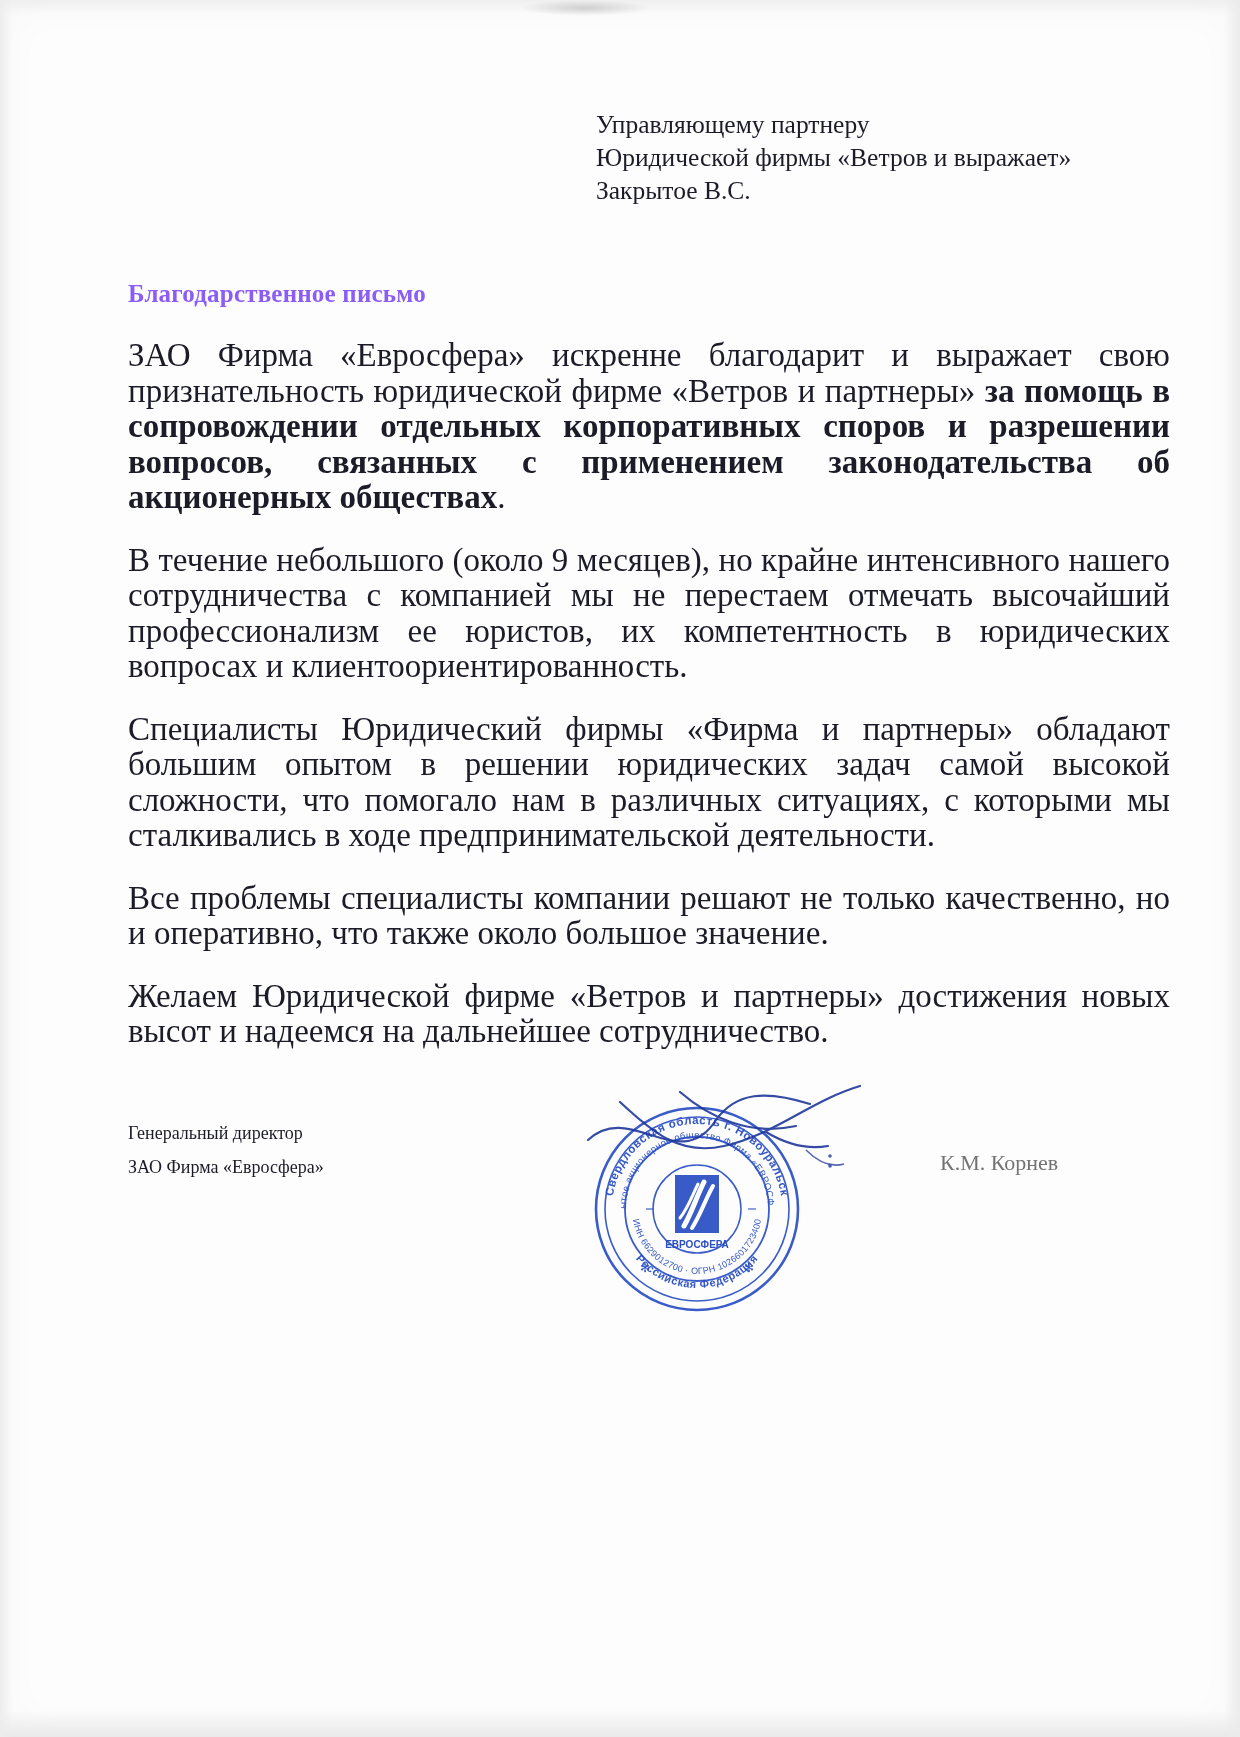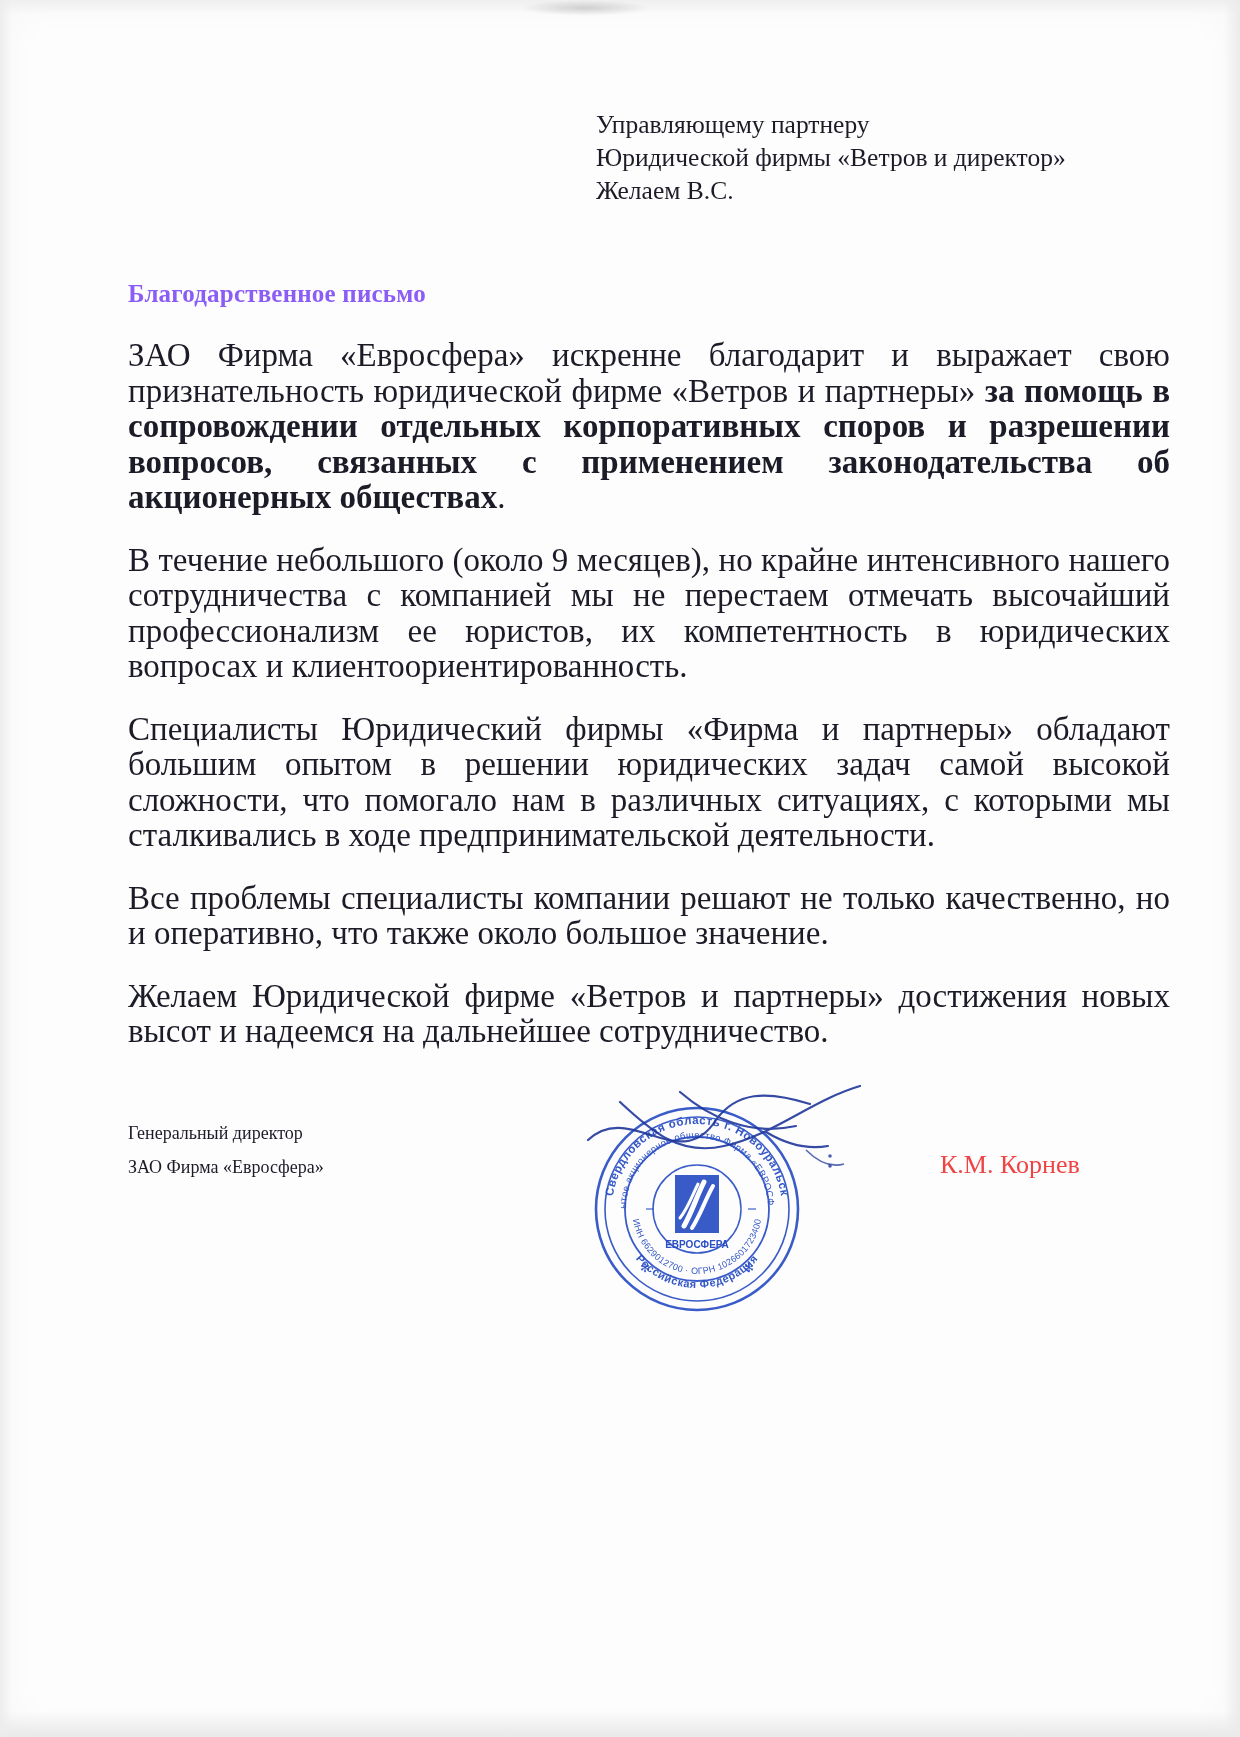--- a/index.html
+++ b/index.html
@@ -107,22 +107,22 @@
     font-size: 18px;
     line-height: 34px;
     color: #1c1c28;
   }
   .signature div { white-space: nowrap; }
 
   .signer-name {
     position: absolute;
     left: 940px;
     top: 1150px;
-    font-size: 26px;
-    color: #ef4444;
+    font-size: 22px;
+    color: #737373;
     white-space: nowrap;
     text-align: center;
   }
 
   
   .stamp {
     position: absolute;
     left: 592px;
     top: 1104px;
     width: 210px;
@@ -147,22 +147,22 @@
 <div class="page">
 
   <div class="scan-edge-top"></div>
   <div class="scan-edge-bottom"></div>
   <div class="scan-edge-left"></div>
   <div class="scan-edge-right"></div>
   <div class="smudge"></div>
 
   <div class="addressee">
     <div>Управляющему партнеру</div>
-    <div>Юридической фирмы «Ветров и директор»</div>
-    <div>Желаем В.С.</div>
+    <div>Юридической фирмы «Ветров и выражает»</div>
+    <div>Закрытое В.С.</div>
   </div>
 
   <div class="letter-title">Благодарственное письмо</div>
 
   <div class="body-block">
     <p class="para">
       <span>ЗАО Фирма «Евросфера» искренне благодарит и выражает свою признательность юридической фирме «Ветров и партнеры» </span><b>за помощь в сопровождении отдельных корпоративных споров и разрешении вопросов, связанных с применением законодательства об акционерных обществах</b><span>.</span>
     </p>
     <p class="para">В течение небольшого (около 9 месяцев), но крайне интенсивного нашего сотрудничества с компанией мы не перестаем отмечать высочайший профессионализм ее юристов, их компетентность в юридических вопросах и клиентоориентированность.</p>
     <p class="para">Специалисты Юридический фирмы «Фирма и партнеры» обладают большим опытом в решении юридических задач самой высокой сложности, что помогало нам в различных ситуациях, с которыми мы сталкивались в ходе предпринимательской деятельности.</p>

